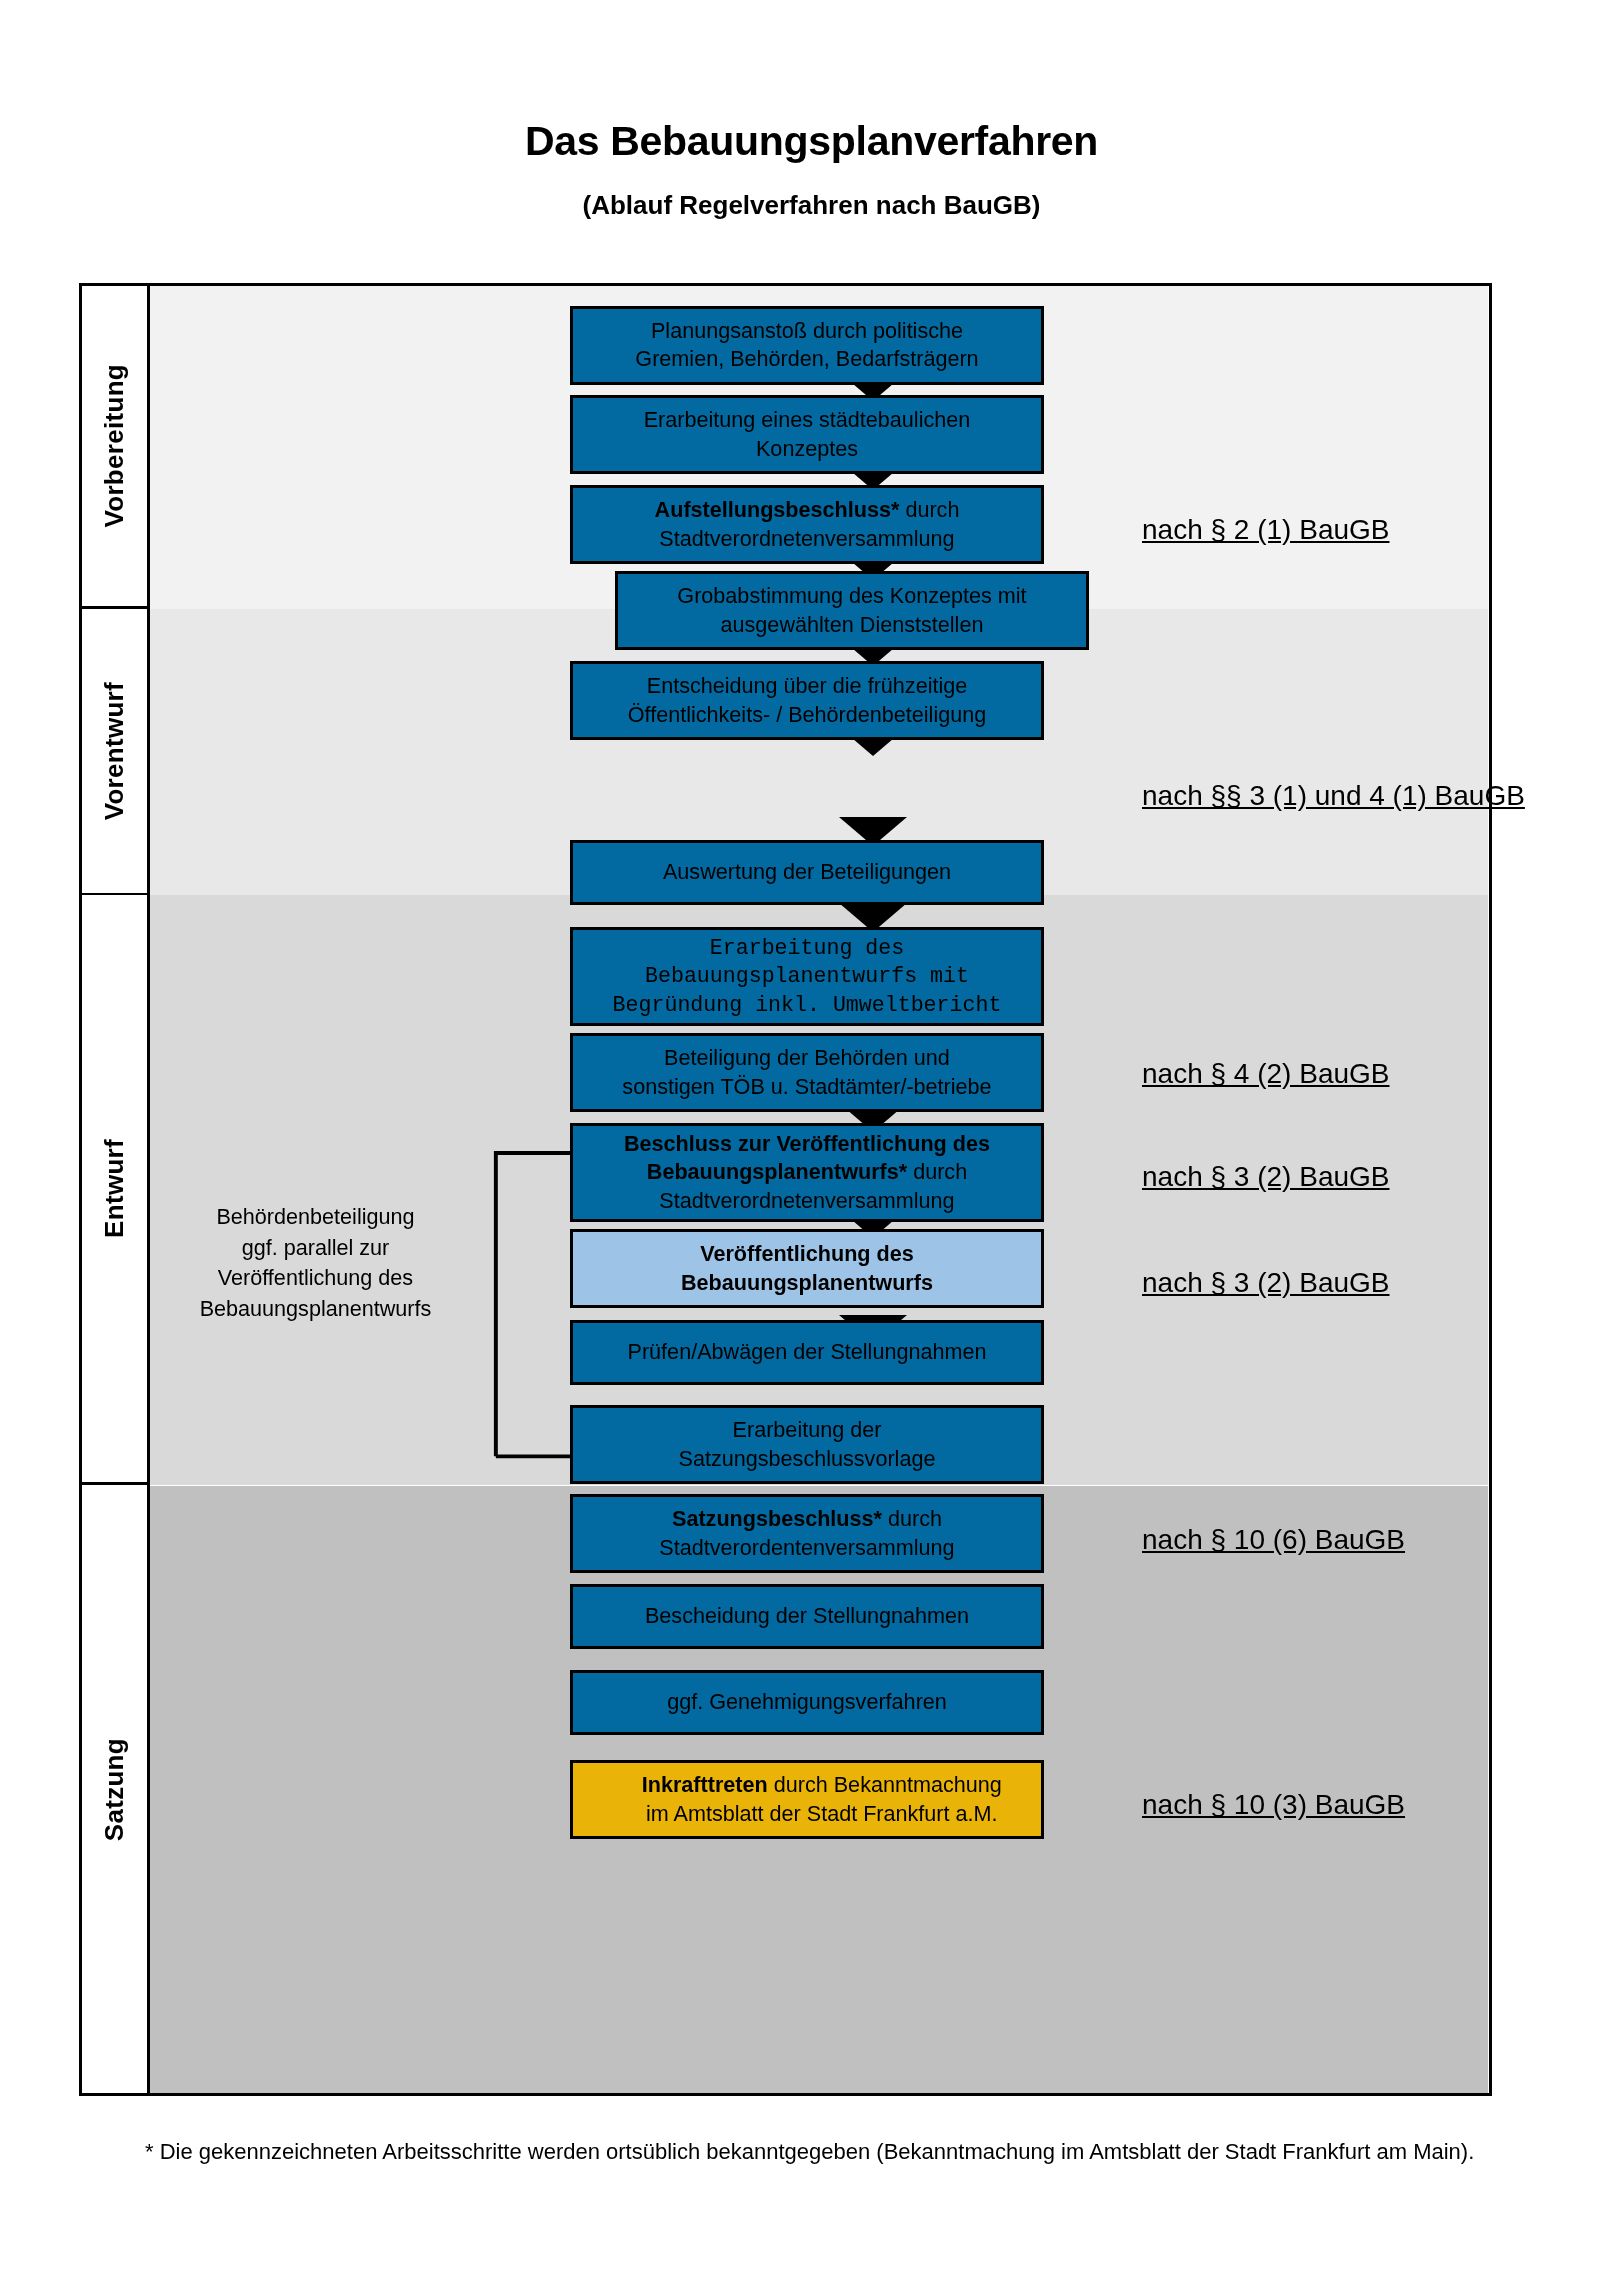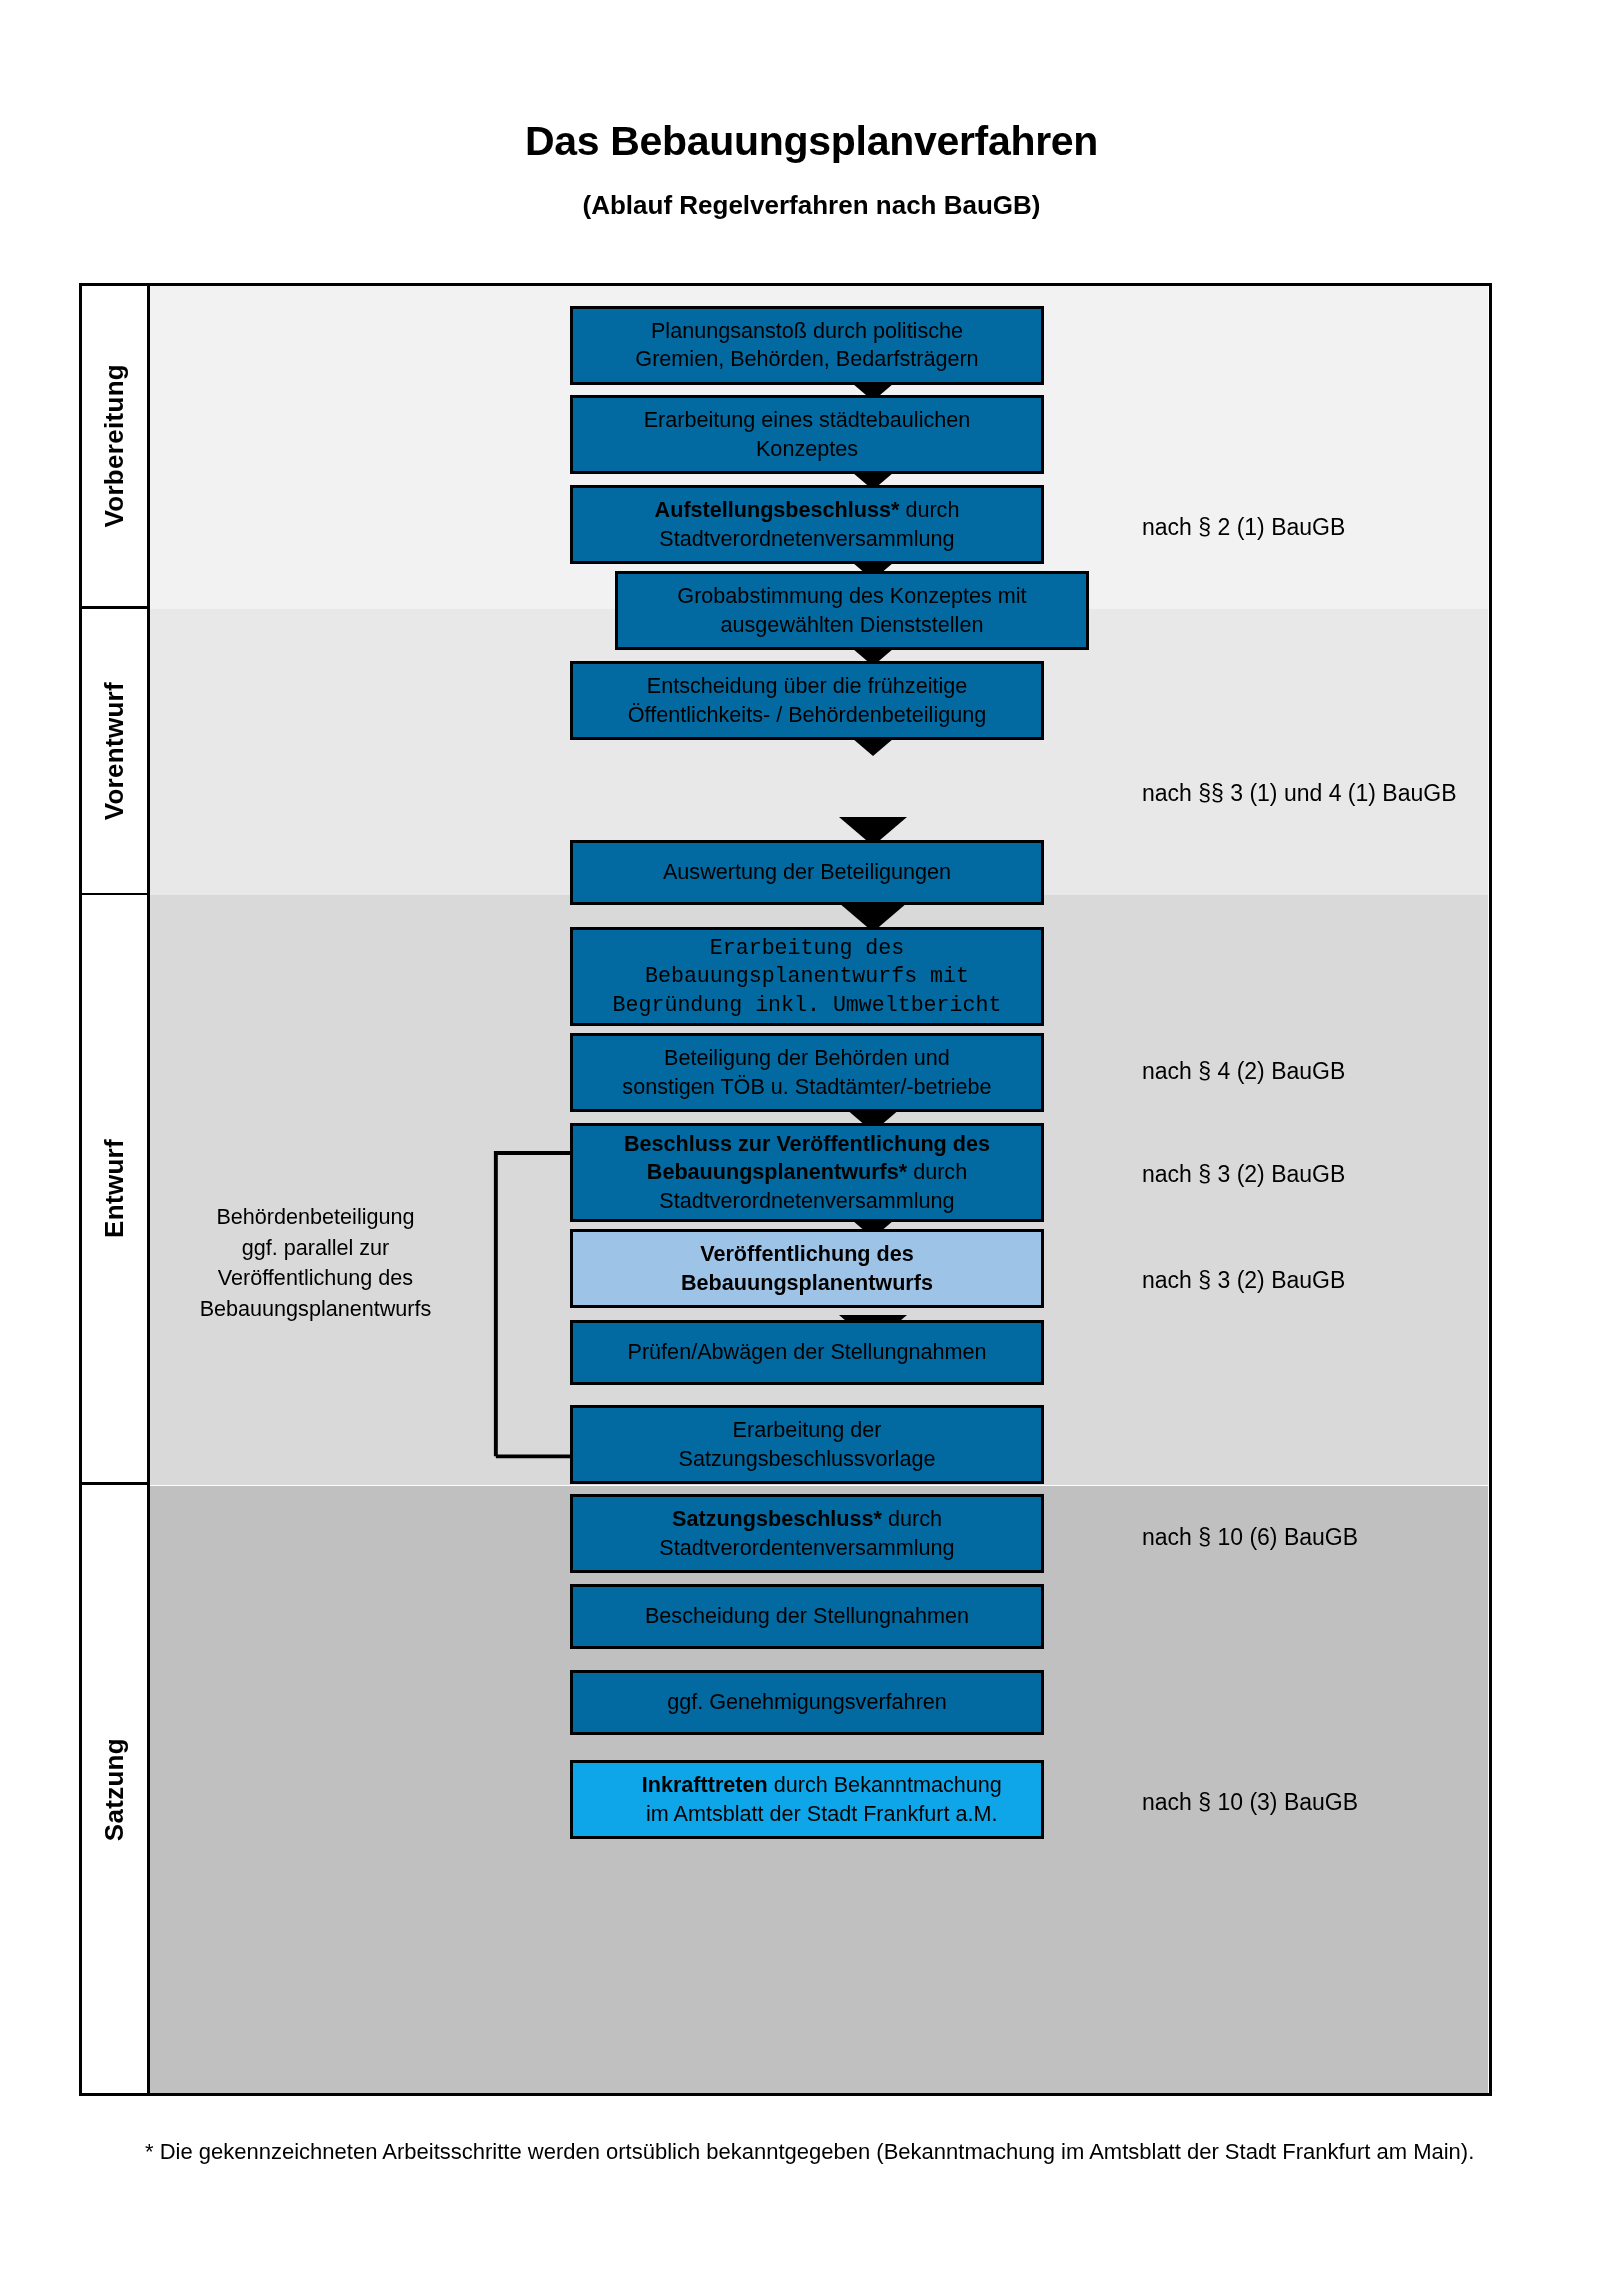--- a/index.html
+++ b/index.html
@@ -105,23 +105,24 @@
     width: 0; height: 0;
     border-left: 34px solid transparent;
     border-right: 34px solid transparent;
     border-top: 29px solid #000000;
     z-index: 9;
   }
 
   
   .legal-note {
     position: absolute;
-    font-size: 23px;
+    font-size: 28px;
     white-space: nowrap;
     z-index: 8;
+    text-decoration: underline;
   }
 
   
   #side-annotation {
     position: absolute;
     font-size: 21.6px;
     line-height: 1.42;
     text-align: center;
     width: 295px;
     z-index: 8;
@@ -289,21 +290,21 @@
   </div>
 
   <div class="flow-box" style="left:488px; top:1298px; width:474px; height:65px;">
     <span>Bescheidung der Stellungnahmen</span>
   </div>
 
   <div class="flow-box" style="left:488px; top:1384px; width:474px; height:65px;">
     <span>ggf. Genehmigungsverfahren</span>
   </div>
 
-  <div class="flow-box blue" style="left: 488px; top: 1474px; width: 474px; height: 79px; background: #0ea5e9; padding-left: 36px;">
+  <div class="flow-box blue" style="left: 488px; top: 1474px; width: 474px; height: 79px; background: #eab308; padding-left: 36px;">
     <span>
       <b>Inkrafttreten</b><span> durch Bekanntmachung</span><br>
       <span>im Amtsblatt der Stadt Frankfurt a.M.</span>
     </span>
   </div>
 
   <div class="legal-note" style="left:1060px; top:228px;">nach § 2 (1) BauGB</div>
   <div class="legal-note" style="left:1060px; top:494px;">nach §§ 3 (1) und 4 (1) BauGB</div>
   <div class="legal-note" style="left:1060px; top:772px;">nach § 4 (2) BauGB</div>
   <div class="legal-note" style="left:1060px; top:875px;">nach § 3 (2) BauGB</div>

